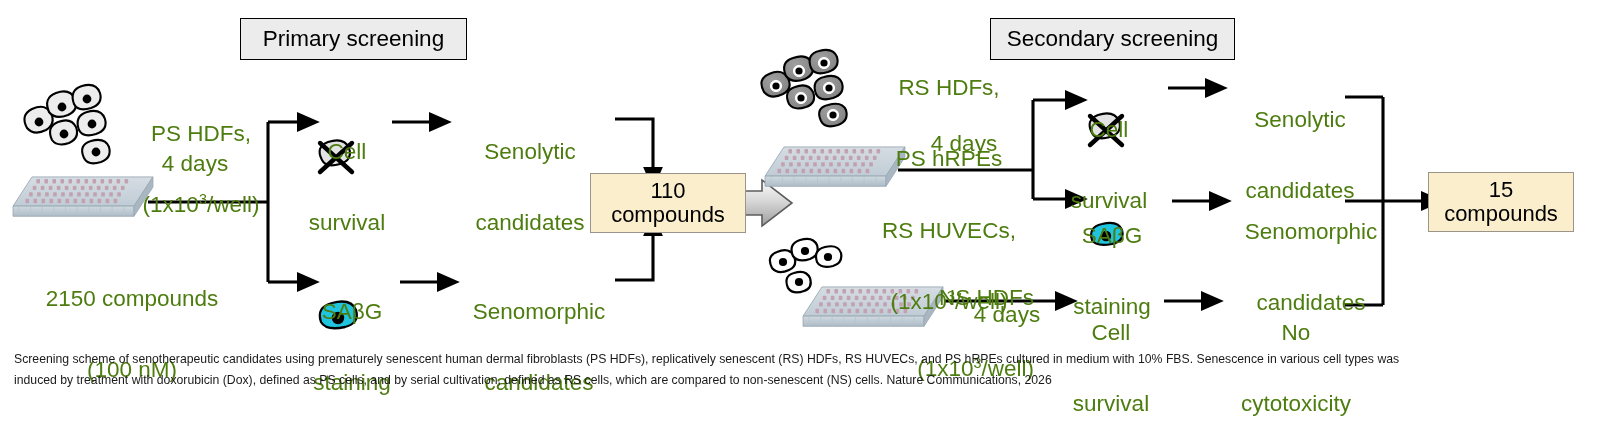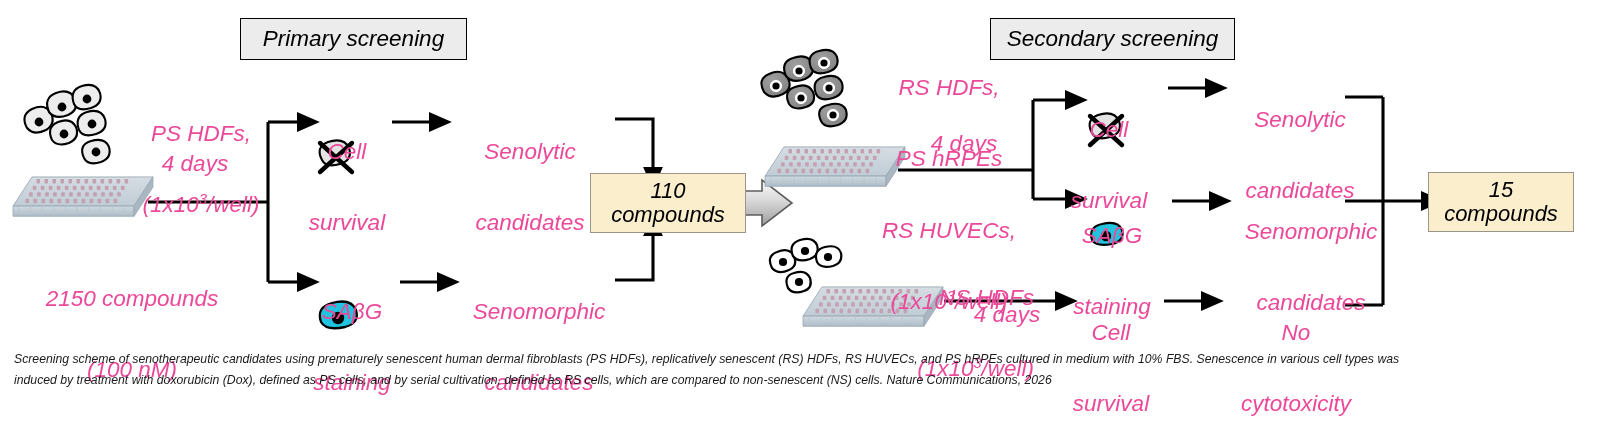--- a/index.html
+++ b/index.html
@@ -1,20 +1,20 @@
 <!DOCTYPE html>
 <html><head>
 <meta charset="utf-8">
 <style>
   html,body{margin:0;padding:0;background:#ffffff;}
   body{width:1600px;height:436px;position:relative;overflow:hidden;
        font-family:"Liberation Sans",sans-serif;color:#000;}
-  #stage{position:absolute;left:0;top:0;width:1600px;height:436px;font-style:italic;}
+  #stage{position:absolute;left:0;top:0;width:1600px;height:436px;}
   .txt{position:absolute;text-align:center;line-height:1.06;
-       font-family:"Liberation Sans",sans-serif;color:#ec4899;white-space:pre;}
+       font-family:"Liberation Sans",sans-serif;color:#4d7c0f;white-space:pre;}
   .t22{font-size:22.5px;}
   .sup{font-size:0.64em;vertical-align:super;line-height:0;}
   .hdrbox{position:absolute;background:#ececec;border:1.6px solid #000;
           display:flex;align-items:center;justify-content:center;
           font-size:22.5px;padding:0 12px;box-sizing:border-box;}
   .cbox{position:absolute;background:#faeecd;border:1.7px solid #9a948a;
         display:flex;flex-direction:column;align-items:center;
         justify-content:center;font-size:22px;line-height:1.08;
         box-sizing:border-box;}
   svg{position:absolute;left:0;top:0;overflow:visible;}

